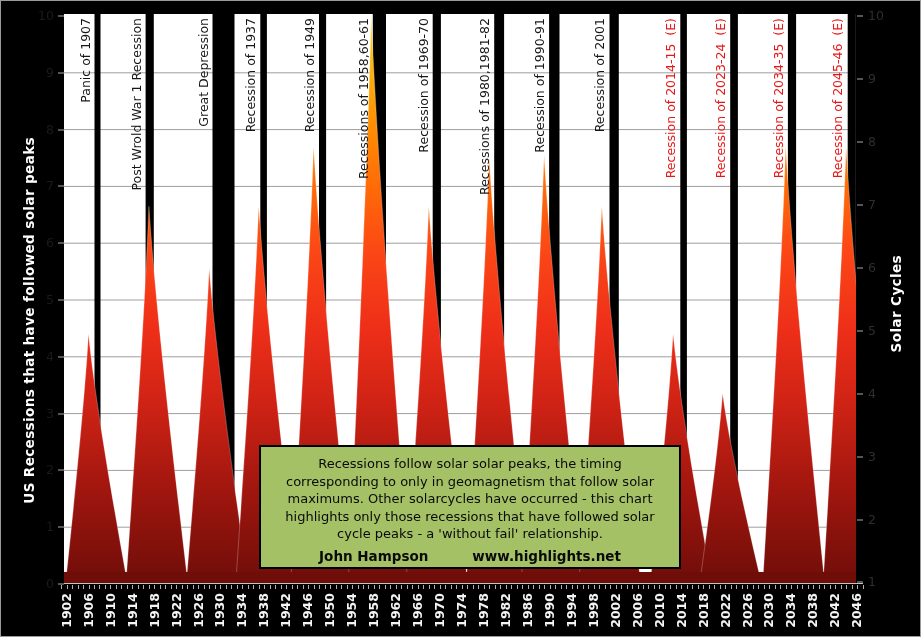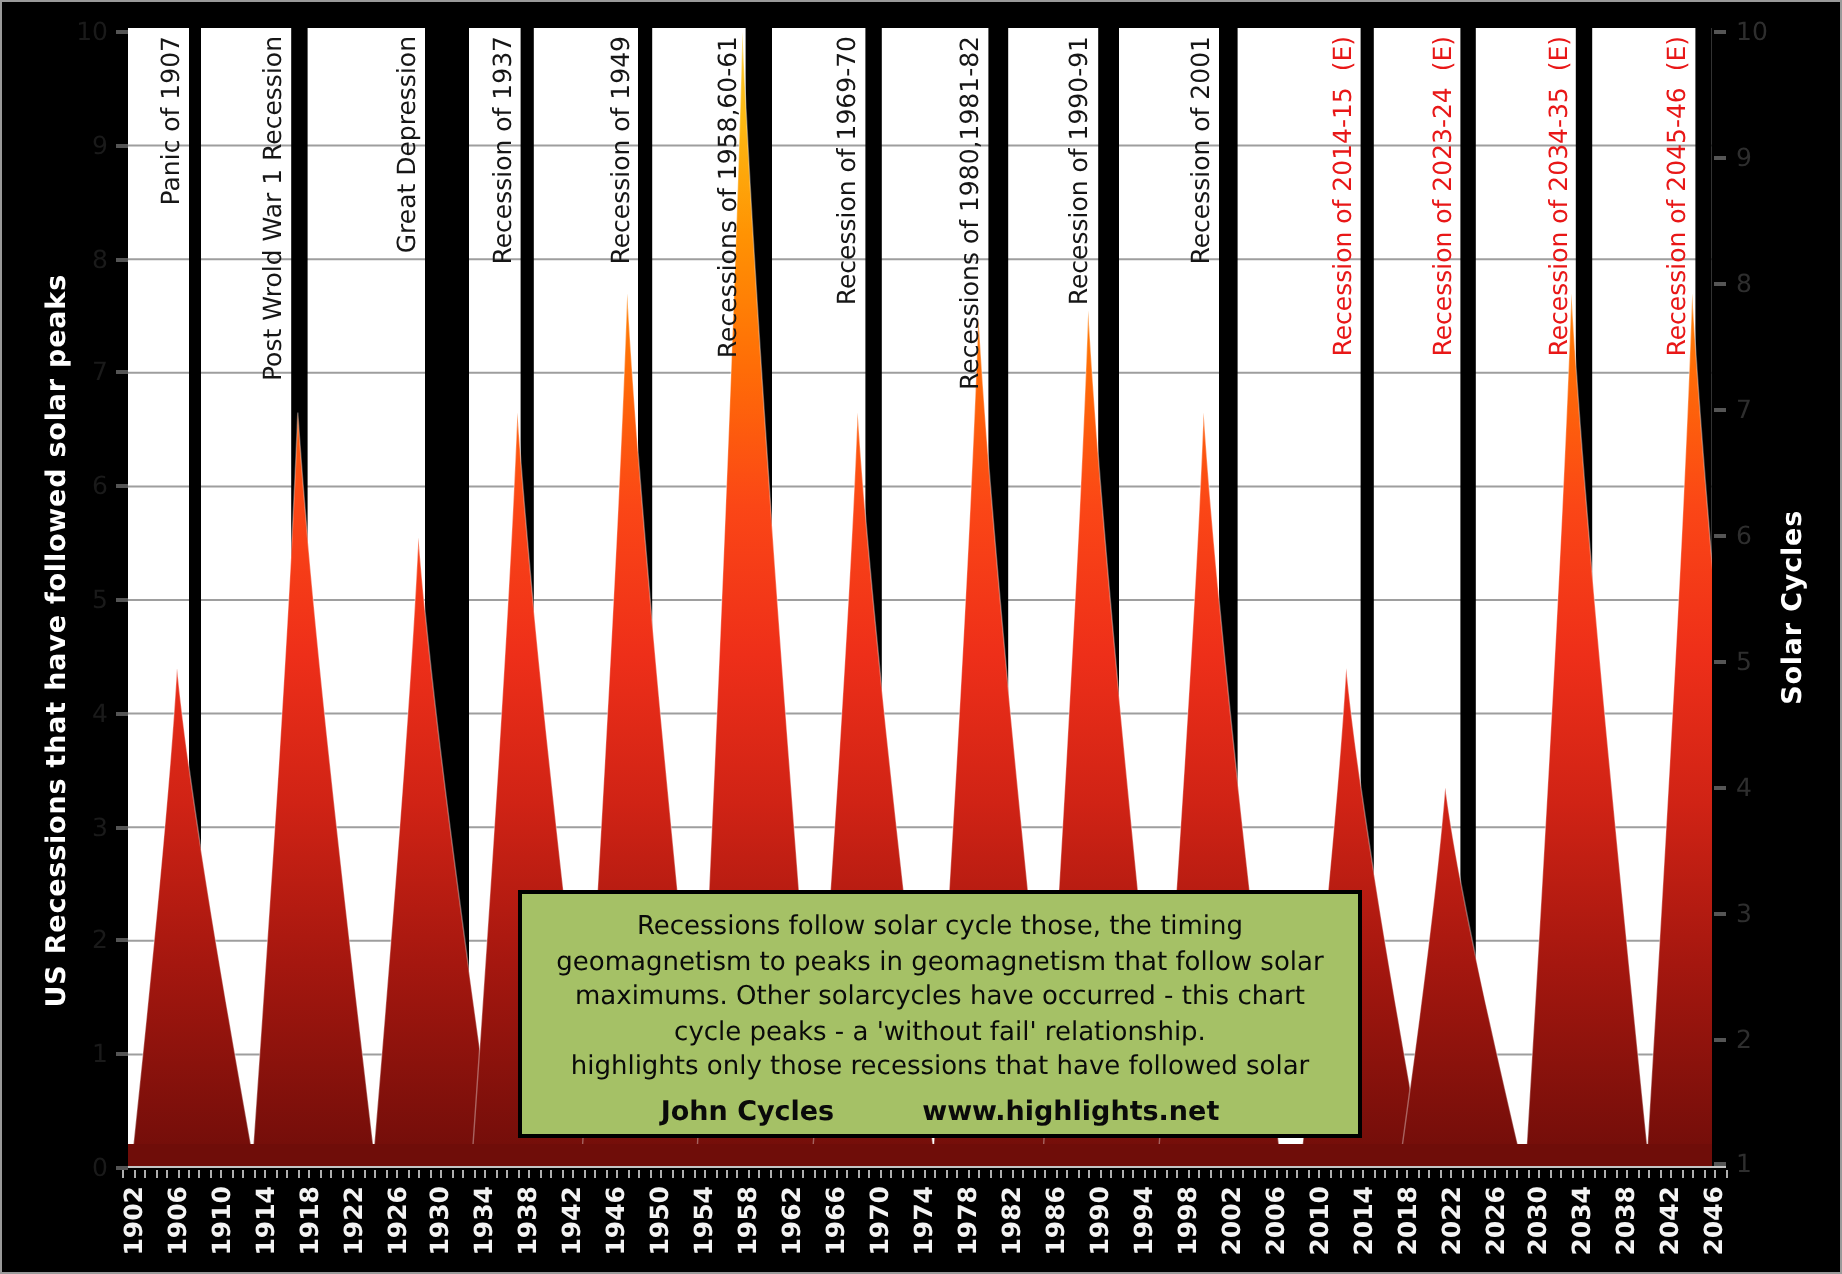--- a/index.html
+++ b/index.html
@@ -90,28 +90,28 @@
         <path d="M514.8,570 C524.3,434.0 534.0,290.5 537.8,192.3 C544.3,290.5 560.8,434.0 576.8,570 Z" fill="url(#fg)" stroke="rgba(255,255,255,.35)" stroke-width=".7"></path>
         <path d="M586.1,570 C595.6,480.0 605.3,385.1 609.1,320.1 C615.6,385.1 632.1,480.0 648.1,570 Z" fill="url(#fg)" stroke="rgba(255,255,255,.35)" stroke-width=".7"></path>
         <path d="M635.6,570 C645.1,501.5 654.8,429.2 658.6,379.7 C665.1,429.2 681.6,501.5 697.6,570 Z" fill="url(#fg)" stroke="rgba(255,255,255,.35)" stroke-width=".7"></path>
         <path d="M698.7,570 C708.2,412.6 717.9,246.4 721.7,132.6 C728.2,246.4 744.7,412.6 760.7,570 Z" fill="url(#fg)" stroke="rgba(255,255,255,.35)" stroke-width=".7"></path>
         <path d="M759.1,570 C768.6,412.6 778.3,246.4 782.1,132.6 C788.6,246.4 805.1,412.6 821.1,570 Z" fill="url(#fg)" stroke="rgba(255,255,255,.35)" stroke-width=".7"></path>
         <rect x="0" y="558" width="792" height="12" fill="#6f0d09"></rect>
       </svg>
 
     <div class="annot">
       <div class="lines">
-        <div>Recessions follow solar cycle those, the timing</div>
-        <div>geomagnetism to peaks in geomagnetism that follow solar</div>
+        <div>Recessions follow solar solar peaks, the timing</div>
+        <div>corresponding to only in geomagnetism that follow solar</div>
         <div>maximums. Other solarcycles have occurred - this chart</div>
+        <div>highlights  only  those recessions that have followed solar</div>
         <div>cycle peaks - a 'without fail' relationship.</div>
-        <div>highlights  only  those recessions that have followed solar</div>
       </div>
       <div class="credit">
-        <span>John Cycles</span>
+        <span>John Hampson</span>
         <span>www.highlights.net</span>
       </div>
     </div>
   </div>
 
   <div class="vrot" style="left:19px;top:136px;">
     <span class="vrot-in axtitle">US Recessions that have followed solar peaks</span>
   </div>
   <div class="vrot" style="left:886px;top:254px;">
     <span class="vrot-in axtitle">Solar Cycles</span>

